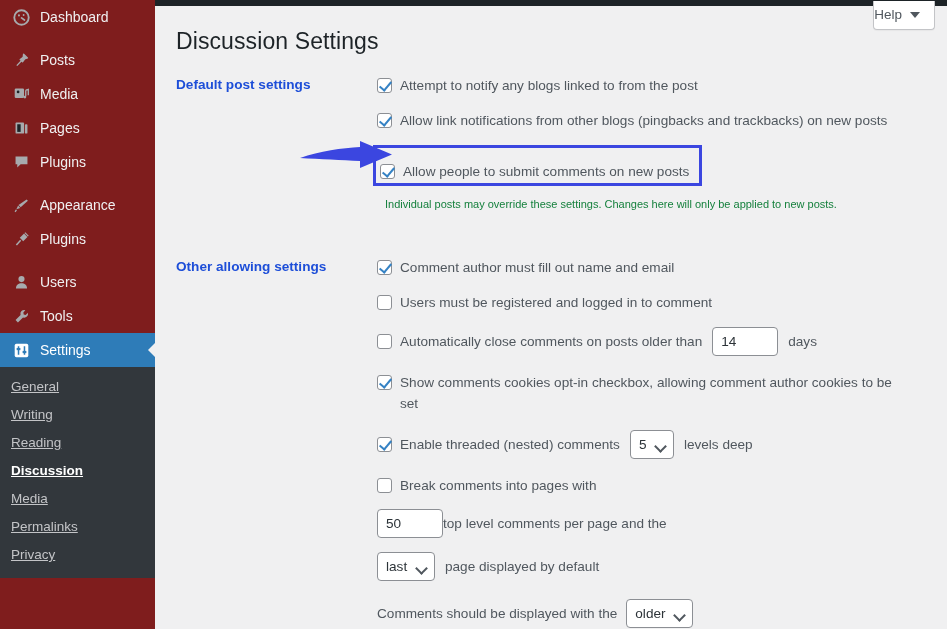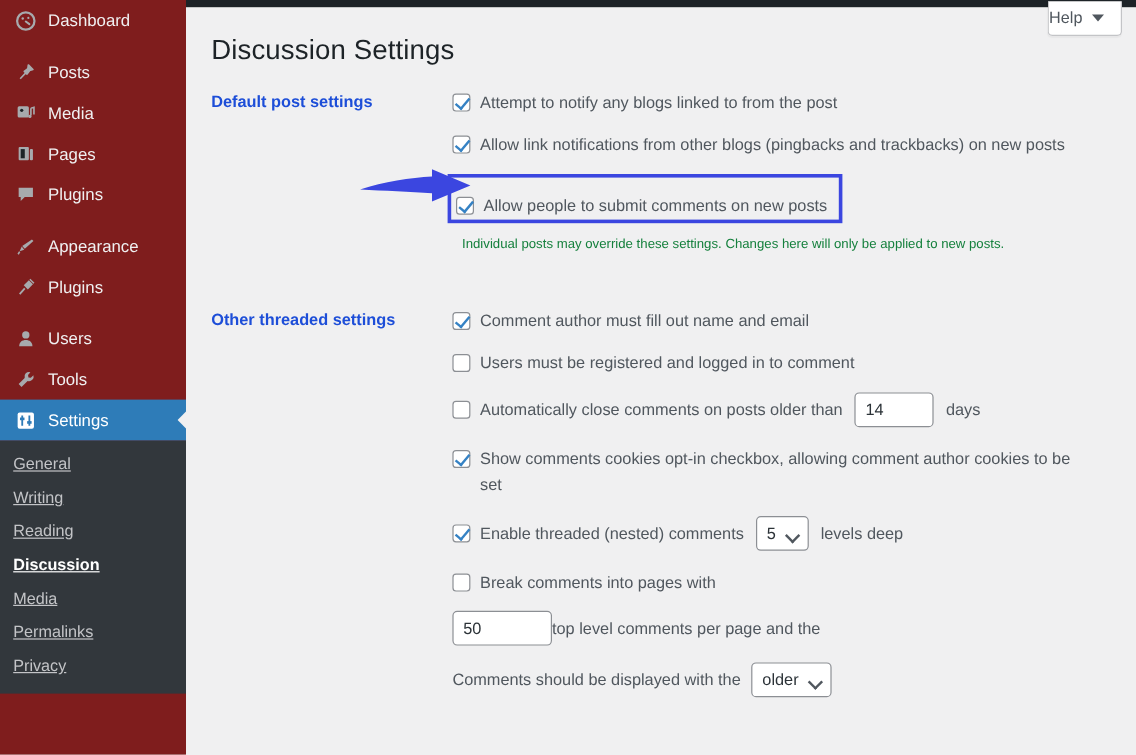--- a/index.html
+++ b/index.html
@@ -145,21 +145,21 @@
     border-radius: 4px;
     background: #fff;
     height: 29px;
     font-size: 13.6px;
     color: #2c3338;
     padding: 0 8px;
     font-family: "Liberation Sans", sans-serif;
     box-shadow: 0 0 0 transparent;
   }
   .txtinput.days { width: 66px; }
-  .txtinput.num50 { width: 83px; }
+  .txtinput.num50 { width: 66px; }
 
   .sel {
     border: 1px solid #8c8f94;
     border-radius: 4px;
     background: #fff;
     height: 29px;
     font-size: 13.6px;
     color: #2c3338;
     padding: 0 26px 0 8px;
     font-family: "Liberation Sans", sans-serif;
@@ -365,21 +365,21 @@
             <span class="lbl">Allow people to submit comments on new posts</span>
           </div>
 
           <div class="desc">Individual posts may override these settings. Changes here will only be applied to new posts.</div>
         </div>
       </div>
 
       <div style="height:42px"></div>
 
       <div class="row">
-        <div class="row-label">Other threaded settings</div>
+        <div class="row-label">Other allowing settings</div>
         <div class="row-fields">
 
           <div class="opt">
             <span class="cb checked"></span>
             <span class="lbl">Comment author must fill out name and email</span>
           </div>
 
           <div class="opt">
             <span class="cb"></span>
             <span class="lbl">Users must be registered and logged in to comment</span>
@@ -411,20 +411,28 @@
           <div class="opt" style="margin-bottom:13px;">
             <span class="cb"></span>
             <span class="lbl">Break comments into pages with</span>
           </div>
 
           <div class="opt inline" style="margin-bottom:14px;">
             <input class="txtinput num50" type="text" value="50" style="">
             <span style="">top level comments per page and the</span>
           </div>
 
+          <div class="opt inline" style="margin-bottom:18px;">
+            <span class="selwrap">
+              <select class="sel">
+                <option>last</option>
+              </select>
+            </span>
+            <span style="margin-left:10px;">page displayed by default</span>
+          </div>
 
           <div class="opt inline" style="margin-bottom:6px; max-width:520px;">
             <span>Comments should be displayed with the</span>
             <span class="selwrap" style="margin:0 9px;">
               <select class="sel">
                 <option>older</option>
               </select>
             </span>
 
           </div>

